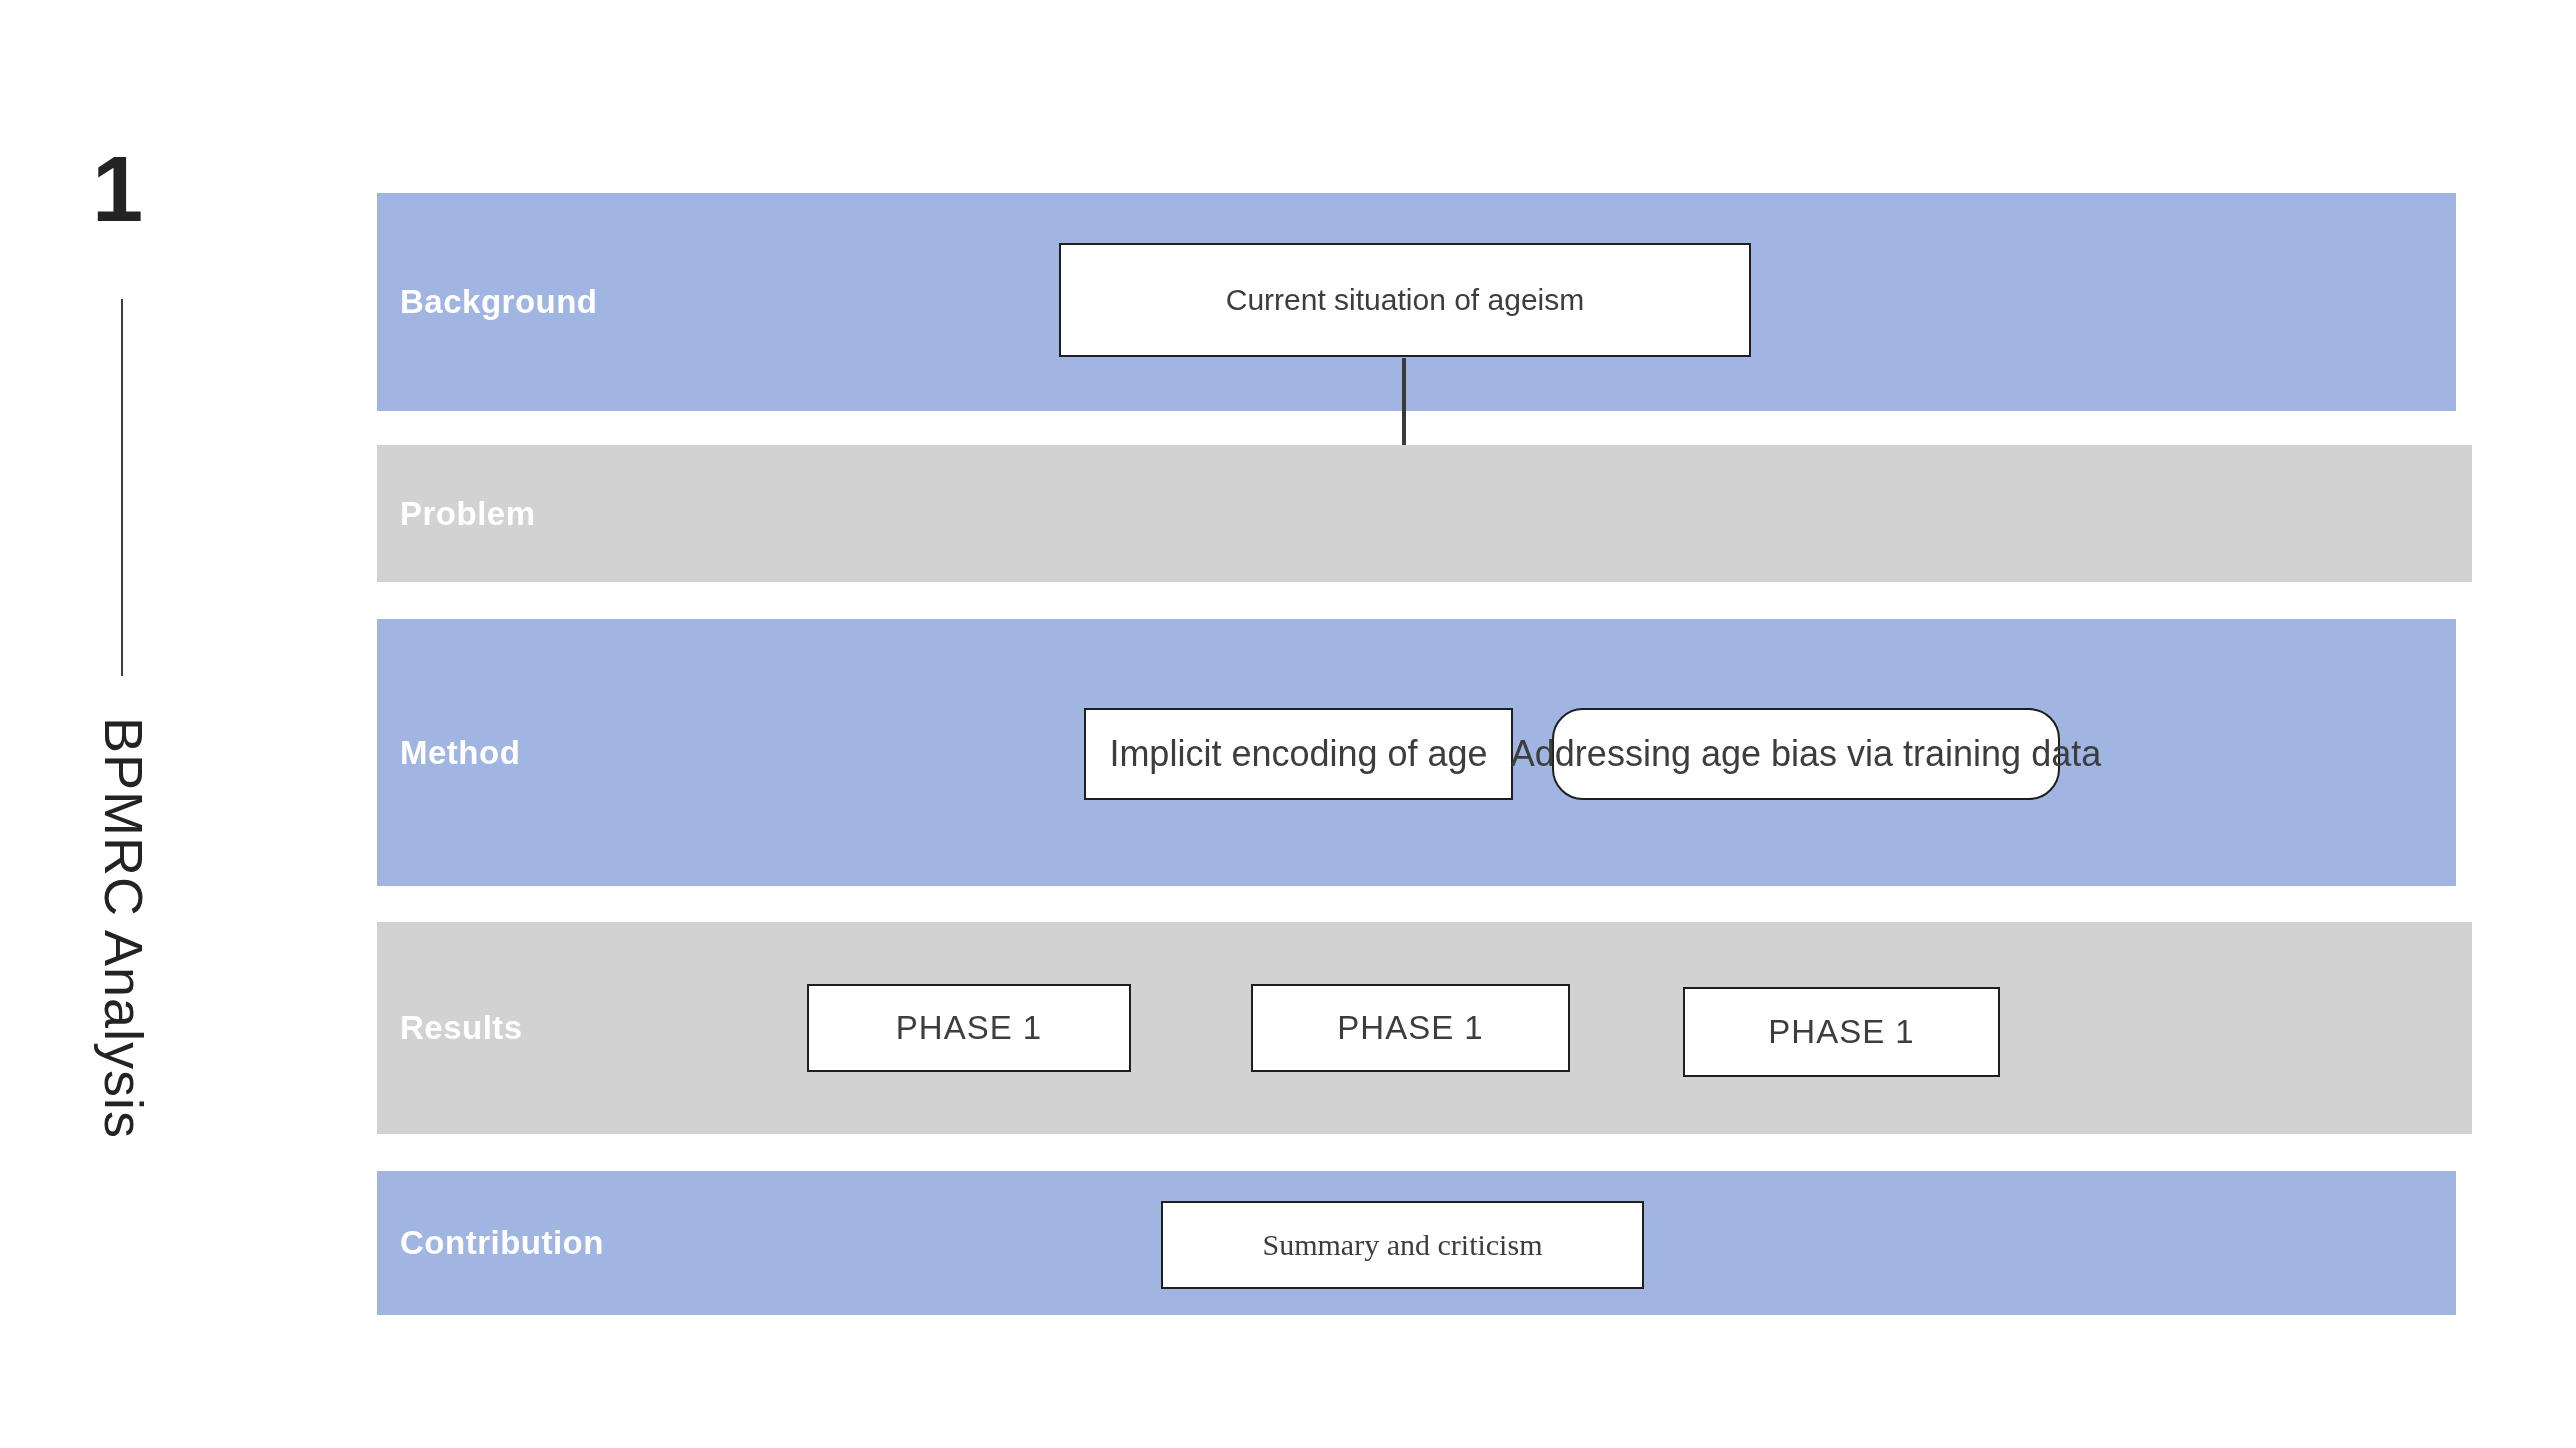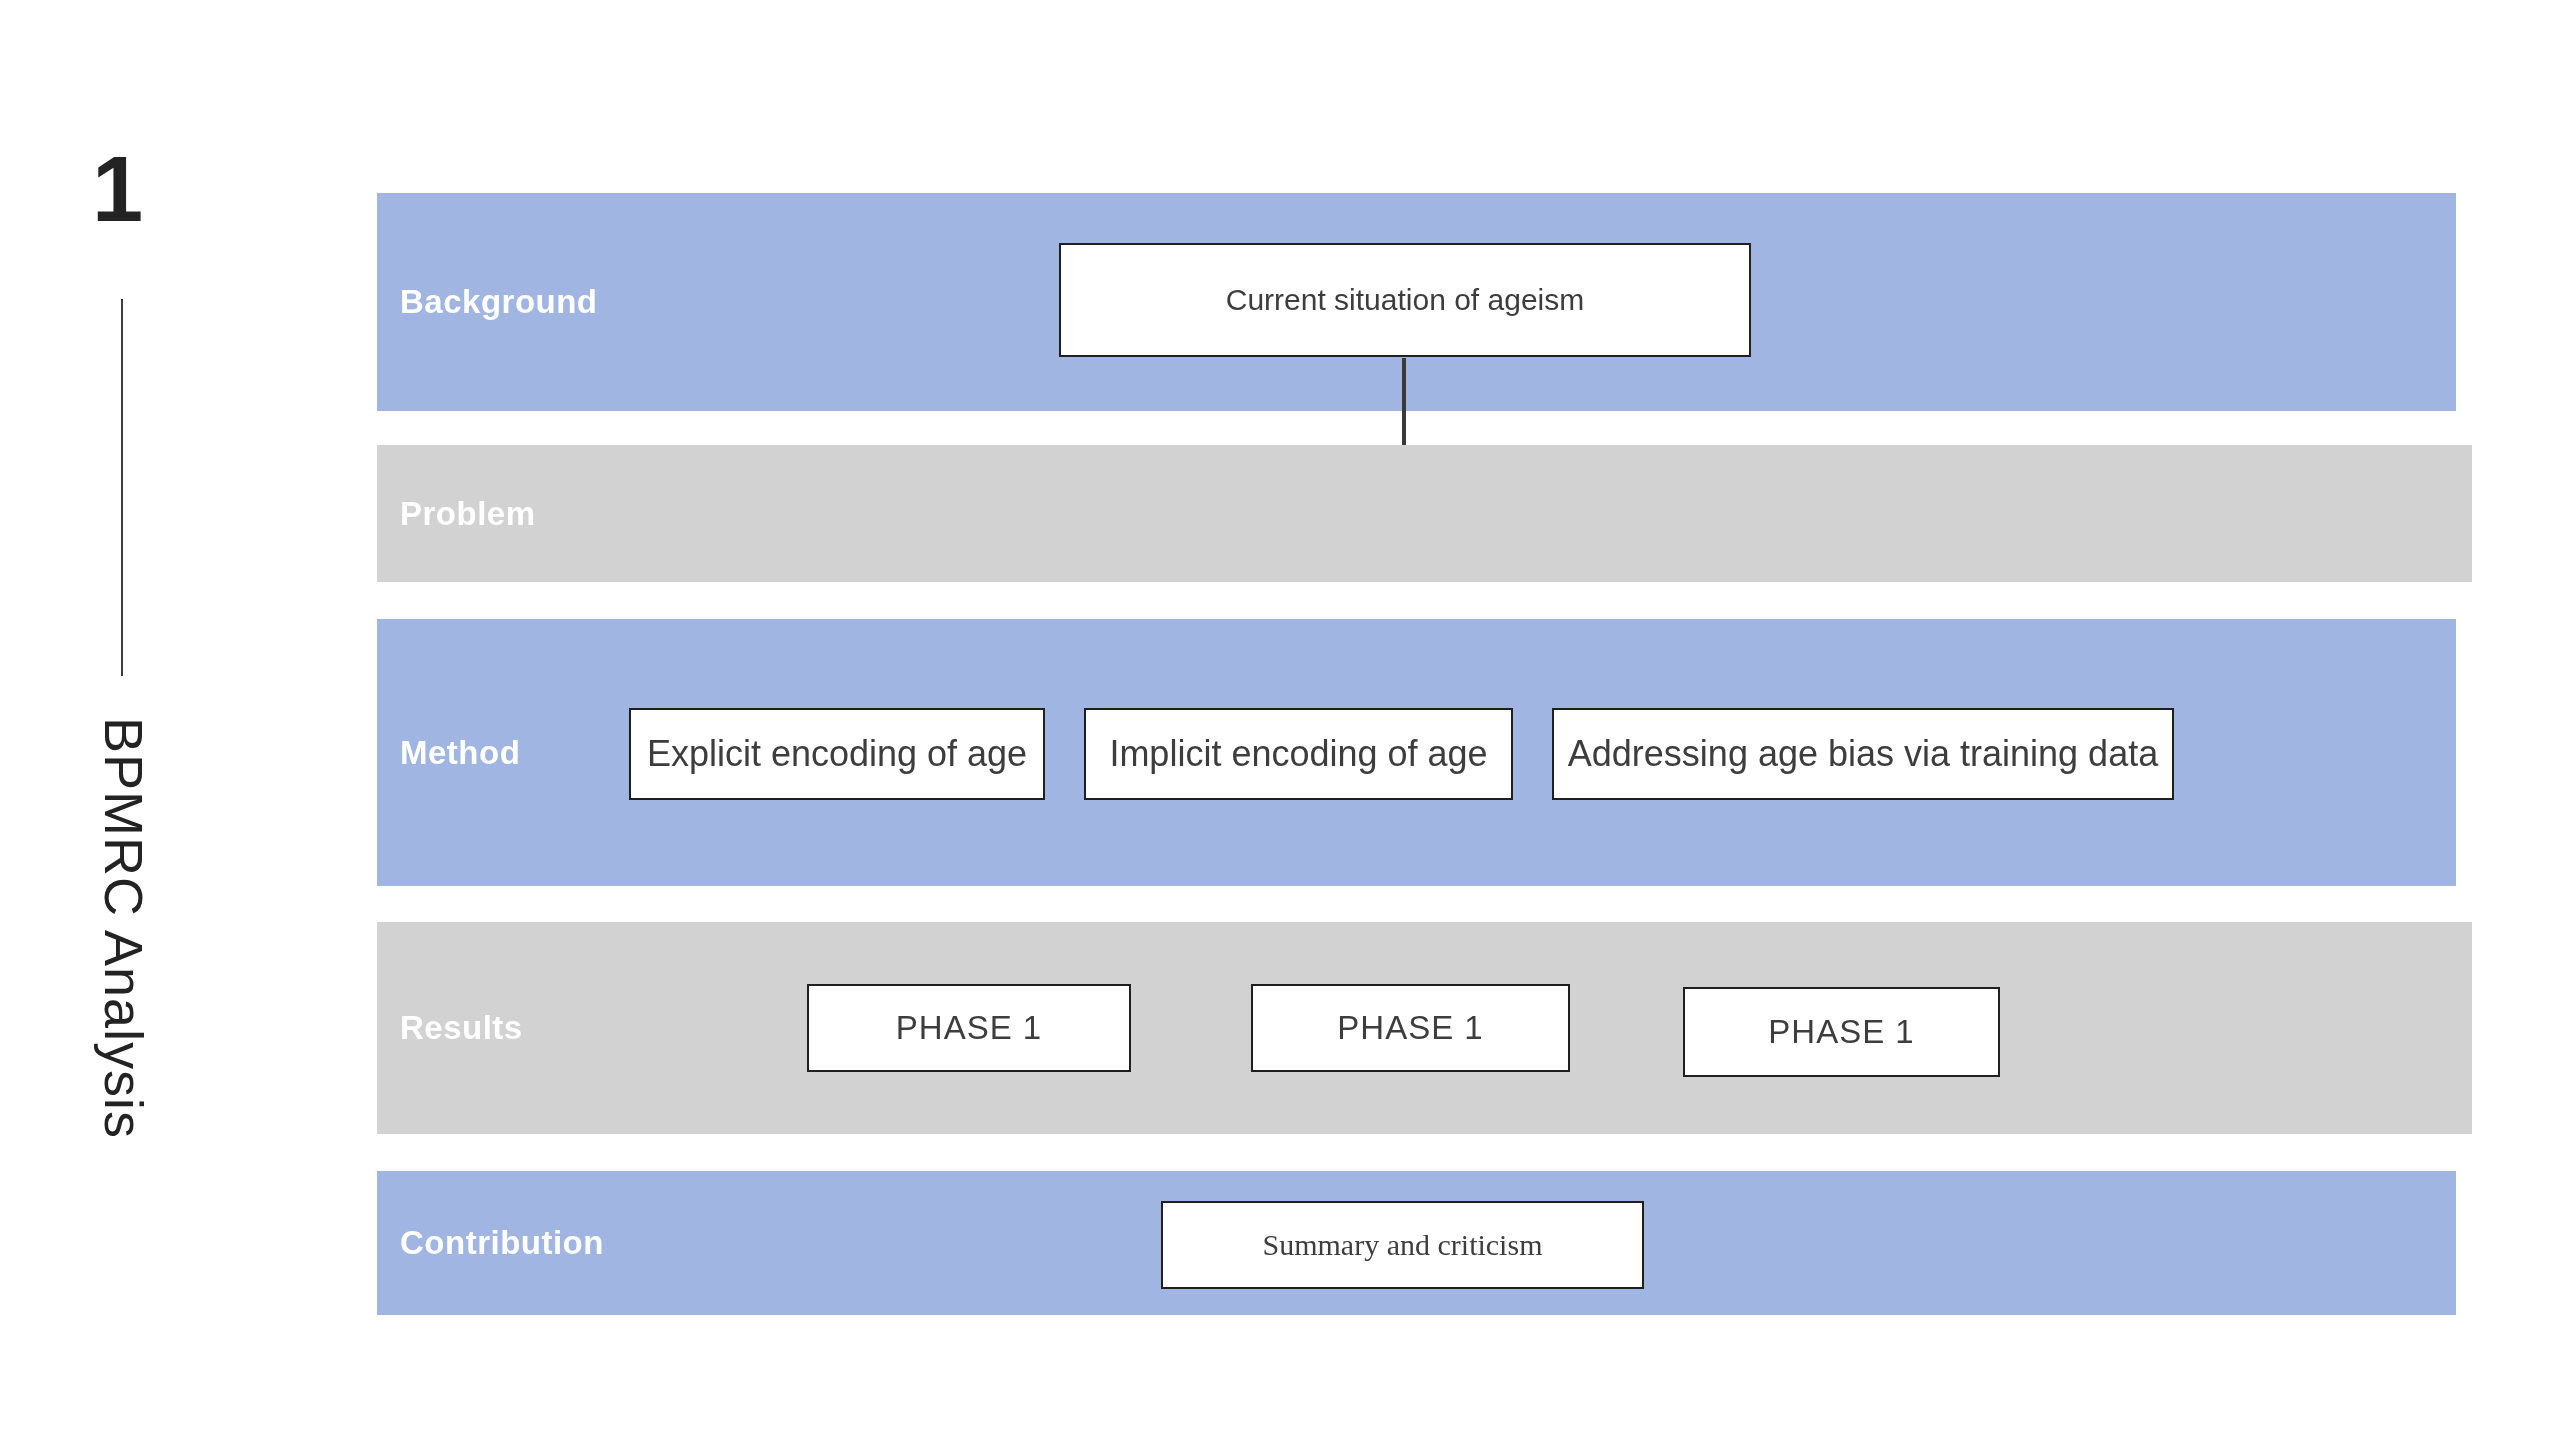--- a/index.html
+++ b/index.html
@@ -87,27 +87,24 @@
 
 <div class="arrow-line"></div>
 <div class="arrow-head"></div>
 
 <div class="band gray" style="top:445px; height:137px;">
   <span class="band-label">Problem</span>
 </div>
 
 <div class="band blue" style="top:619px; height:267px;">
   <span class="band-label">Method</span>
-  <div class="node size-md" style="left:252px; top:89px; width:416px; height:92px;">
-    <span>Explicit encoding of age</span>
-  </div>
   <div class="node size-md" style="left:707px; top:89px; width:429px; height:92px;">
     <span>Implicit encoding of age</span>
   </div>
-  <div class="node size-md" style="left:1175px; top:89px; width:622px; height:92px;">
+  <div class="node size-md" style="left:1175px; top:89px; width:508px; height:92px;border-radius:31px;">
     <span>Addressing age bias via training data</span>
   </div>
 </div>
 
 <div class="band gray" style="top:922px; height:212px;">
   <span class="band-label">Results</span>
   <div class="node size-sm" style="left:430px; top:62px; width:324px; height:88px;">
     <span>PHASE 1</span>
   </div>
   <div class="node size-sm" style="left:874px; top:62px; width:319px; height:88px;">

